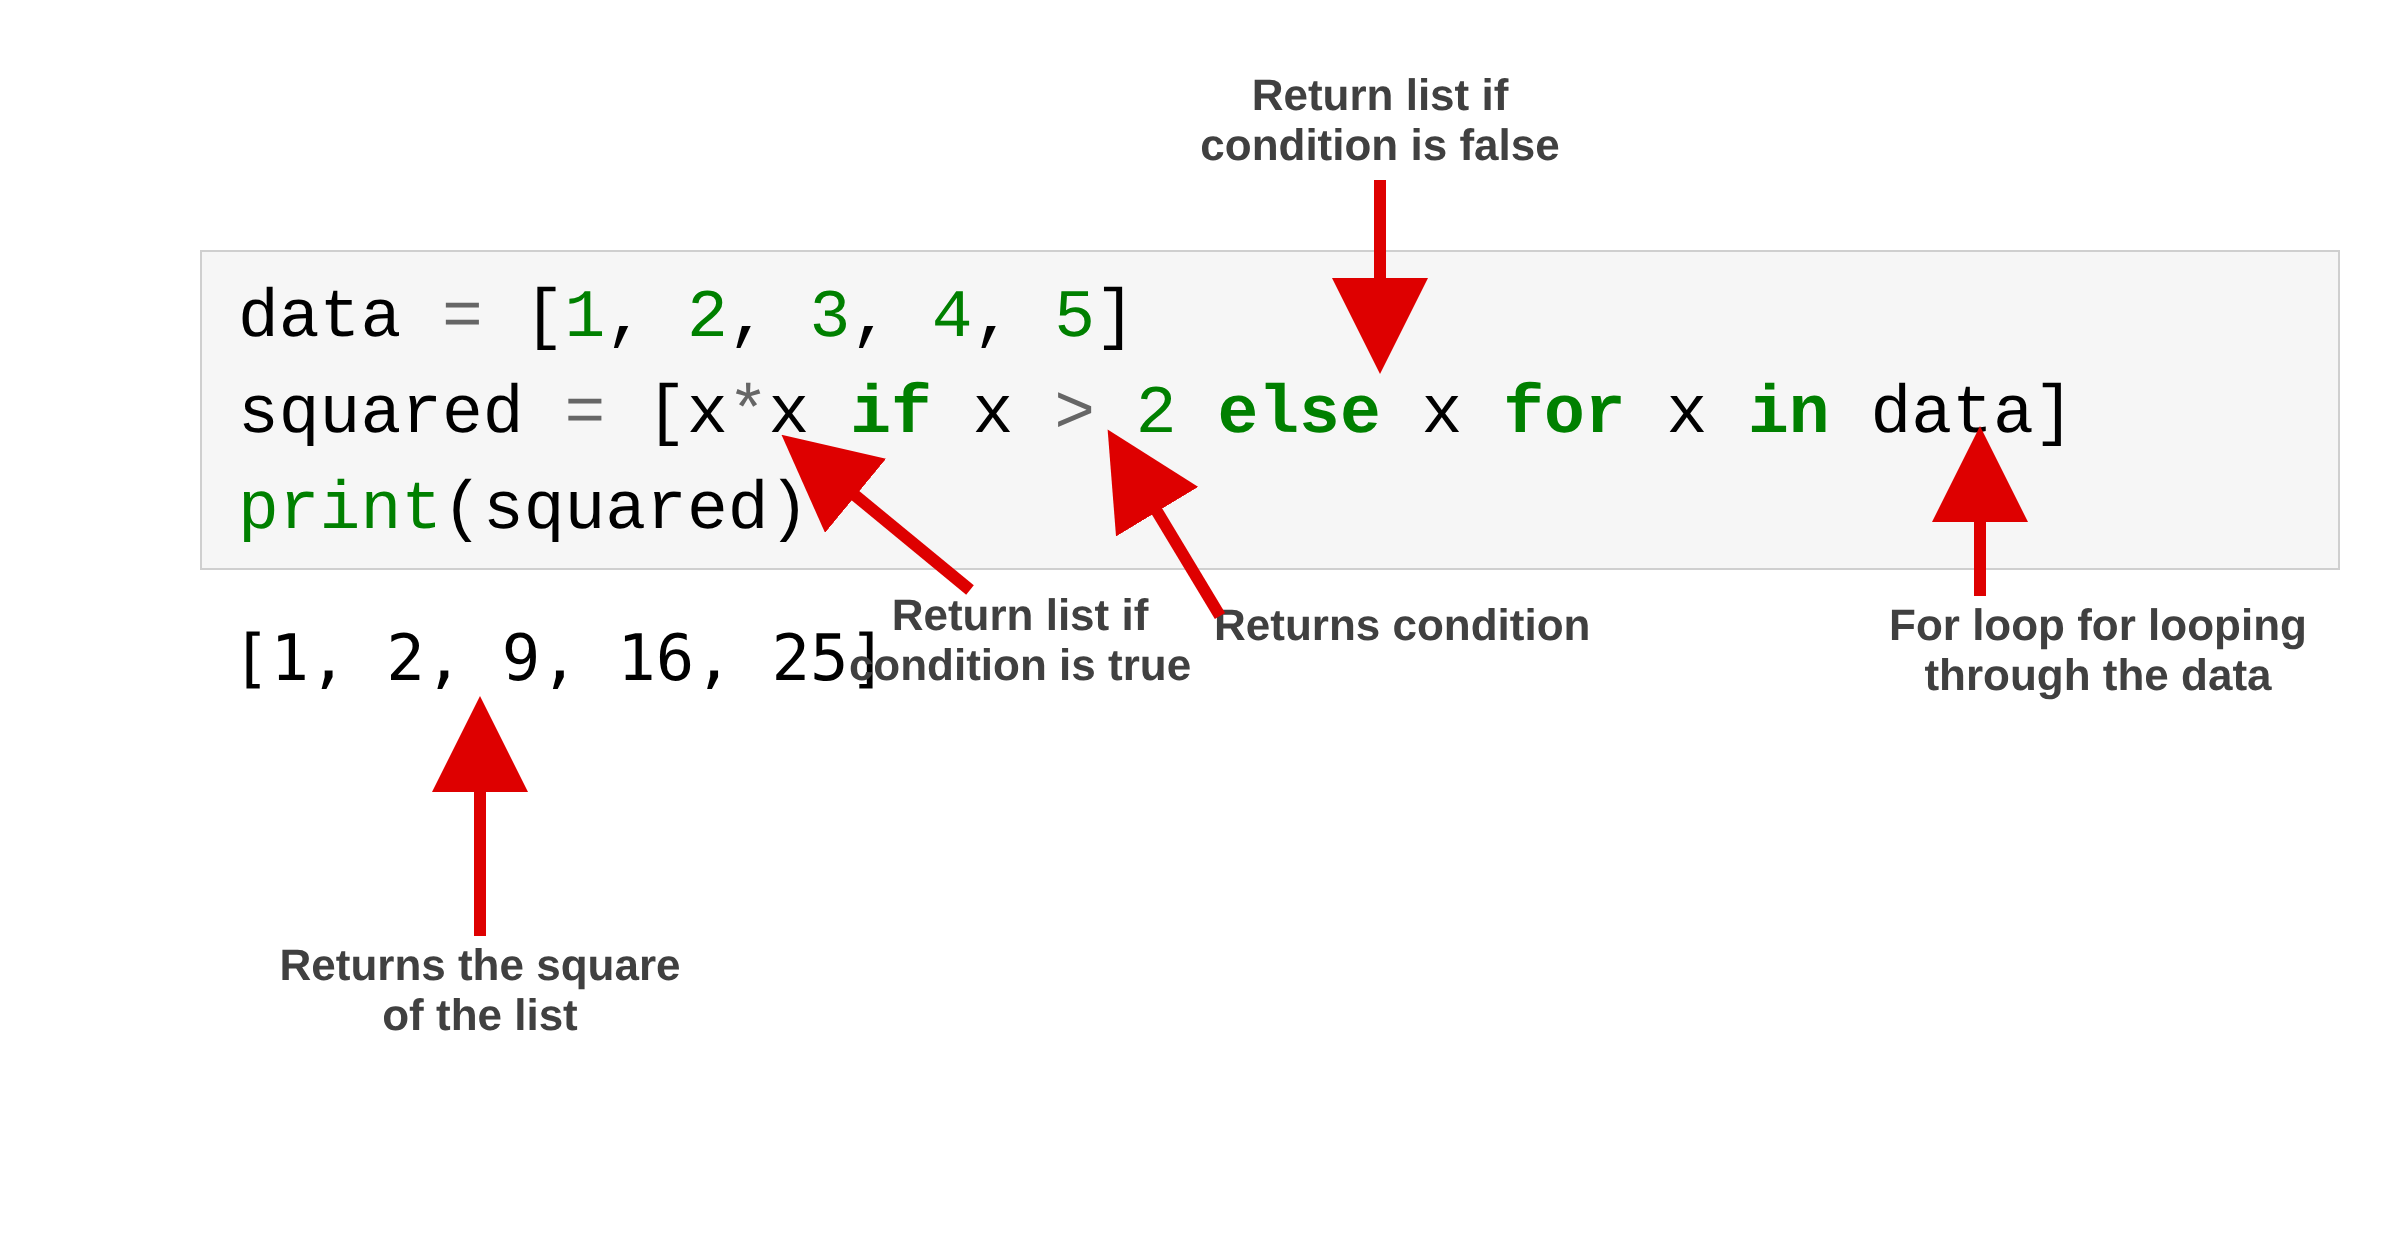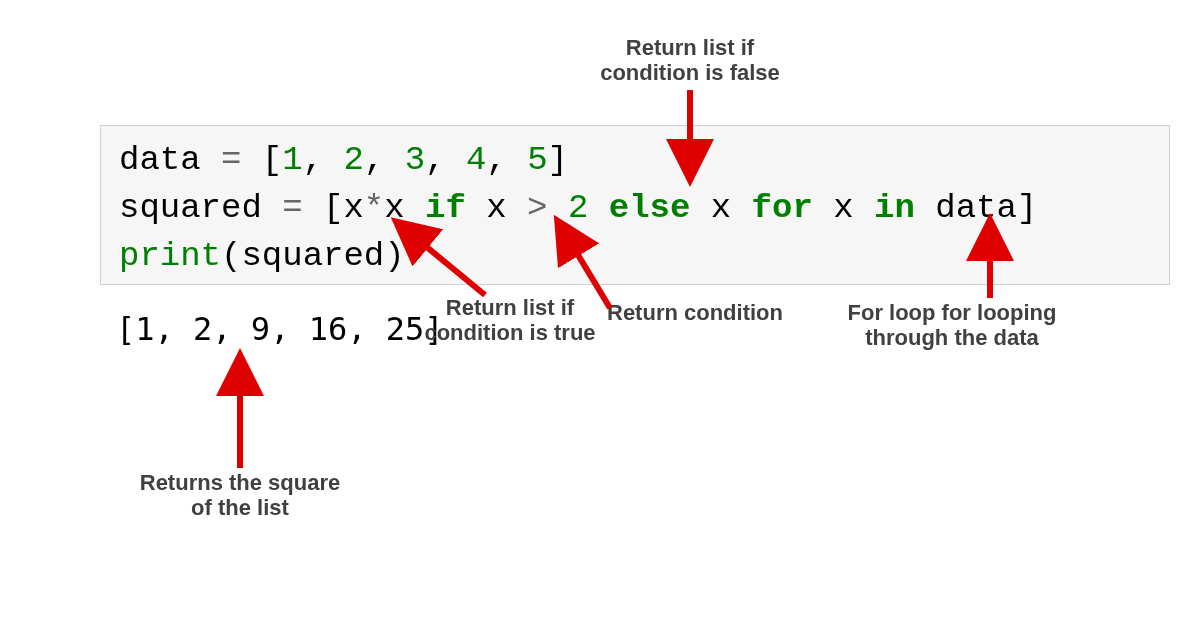--- a/index.html
+++ b/index.html
@@ -79,23 +79,23 @@
     <div class="code-line"><span class="id">squared</span><span class="op"> = </span><span class="id">[</span><span class="id">x</span><span class="op">*</span><span class="id">x</span><span> </span><span class="kw">if</span><span> </span><span class="id">x</span><span> </span><span class="op">&gt;</span><span> </span><span class="num">2</span><span> </span><span class="kw">else</span><span> </span><span class="id">x</span><span> </span><span class="kw">for</span><span> </span><span class="id">x</span><span> </span><span class="kw">in</span><span> </span><span class="id">data</span><span class="id">]</span></div>
 
     <div class="code-line"><span class="fn">print</span><span class="id">(</span><span class="id">squared</span><span class="id">)</span></div>
   </div>
 
   <div class="output">[1, 2, 9, 16, 25]</div>
 
   <div class="ann" style="left:410px; top:295px; width:200px;">Return list if
 condition is true</div>
 
-  <div class="ann" style="left:607px; top:300px; width:220px; text-align:left;">Return condition</div>
+  <div class="ann" style="left:607px; top:300px; width:220px; text-align:left;">Returns condition</div>
 
-  <div class="ann" style="left:812px; top:300px; width:280px;text-align:center;">For loop for looping
+  <div class="ann" style="left:909px; top:300px; width:280px;text-align:center;">For loop for looping
 through the data</div>
 
   <div class="ann" style="left:120px; top:470px; width:240px;">Returns the square
 of the list</div>
 
   <svg class="arrows">
     <defs>
       <marker id="arrowhead" markerWidth="8" markerHeight="8" refX="6" refY="4" orient="auto">
         <path d="M0,0 L8,4 L0,8 Z" fill="#de0000"></path>
       </marker>

